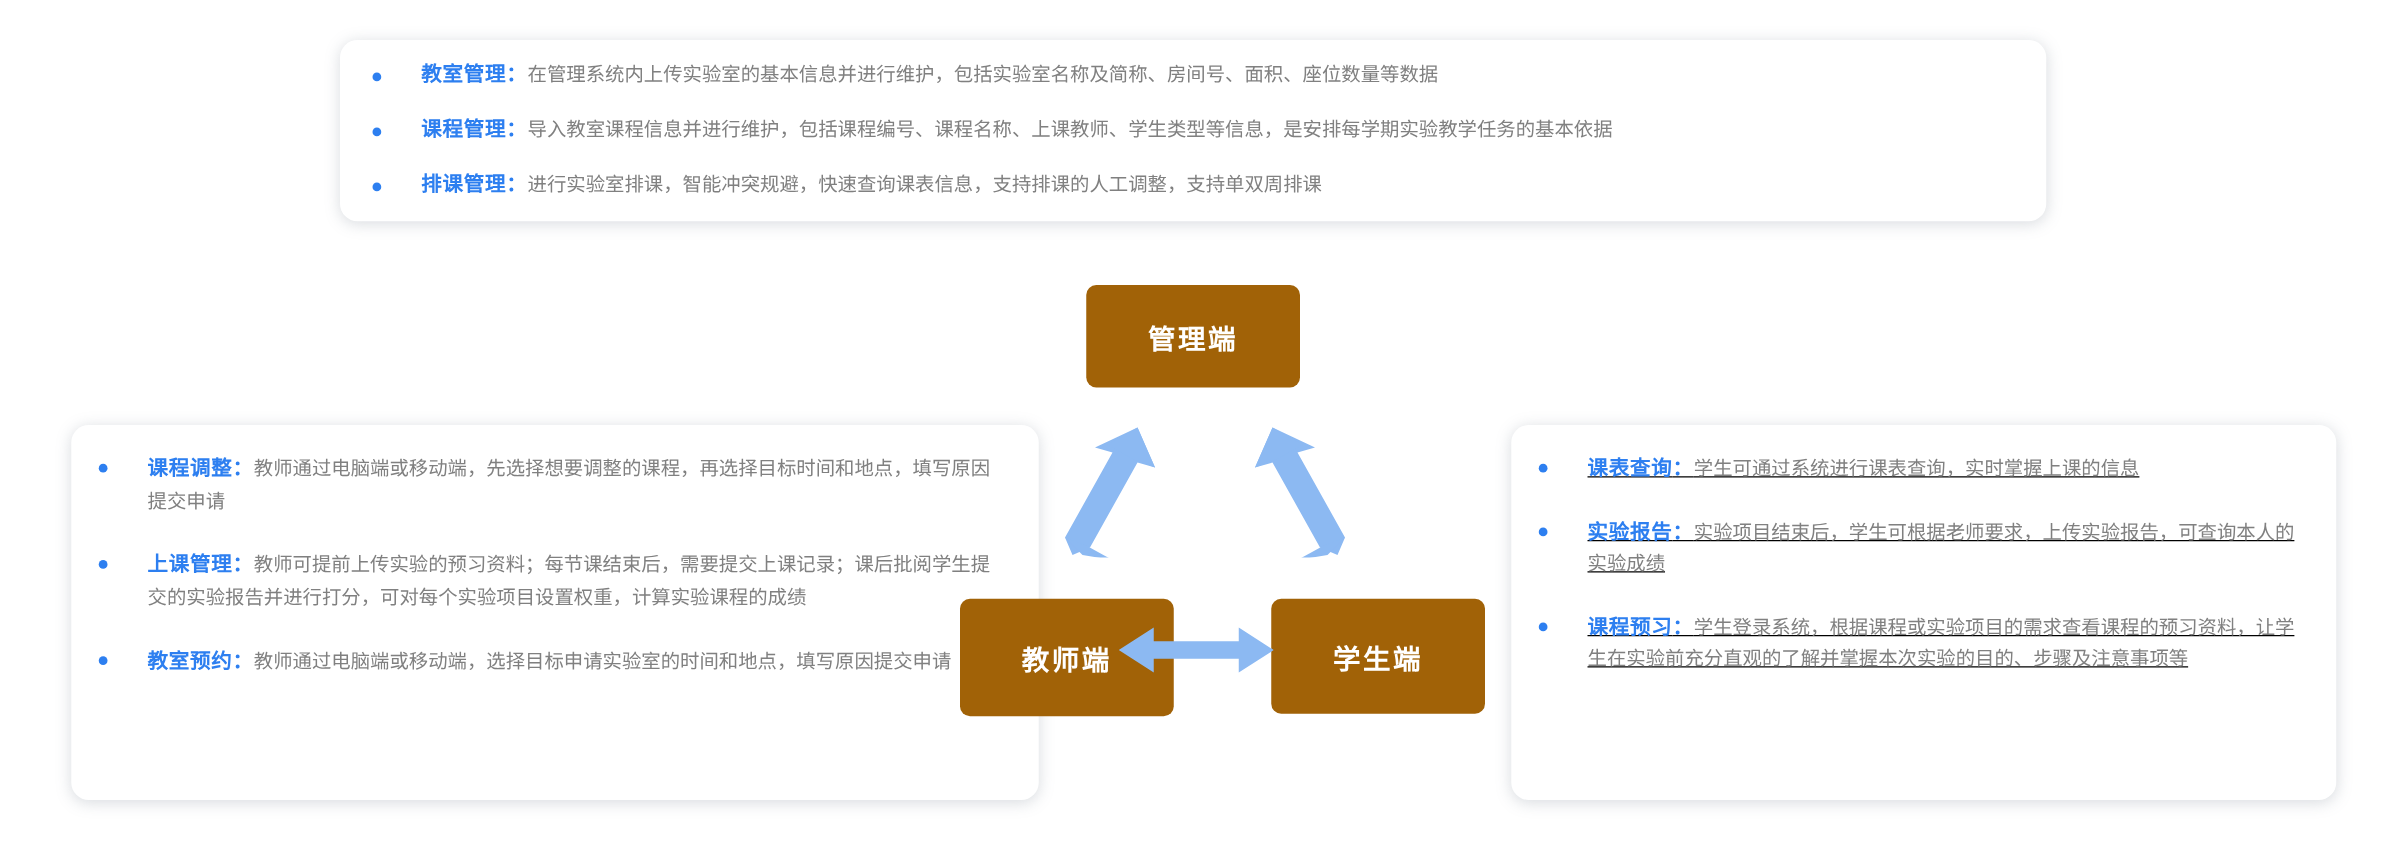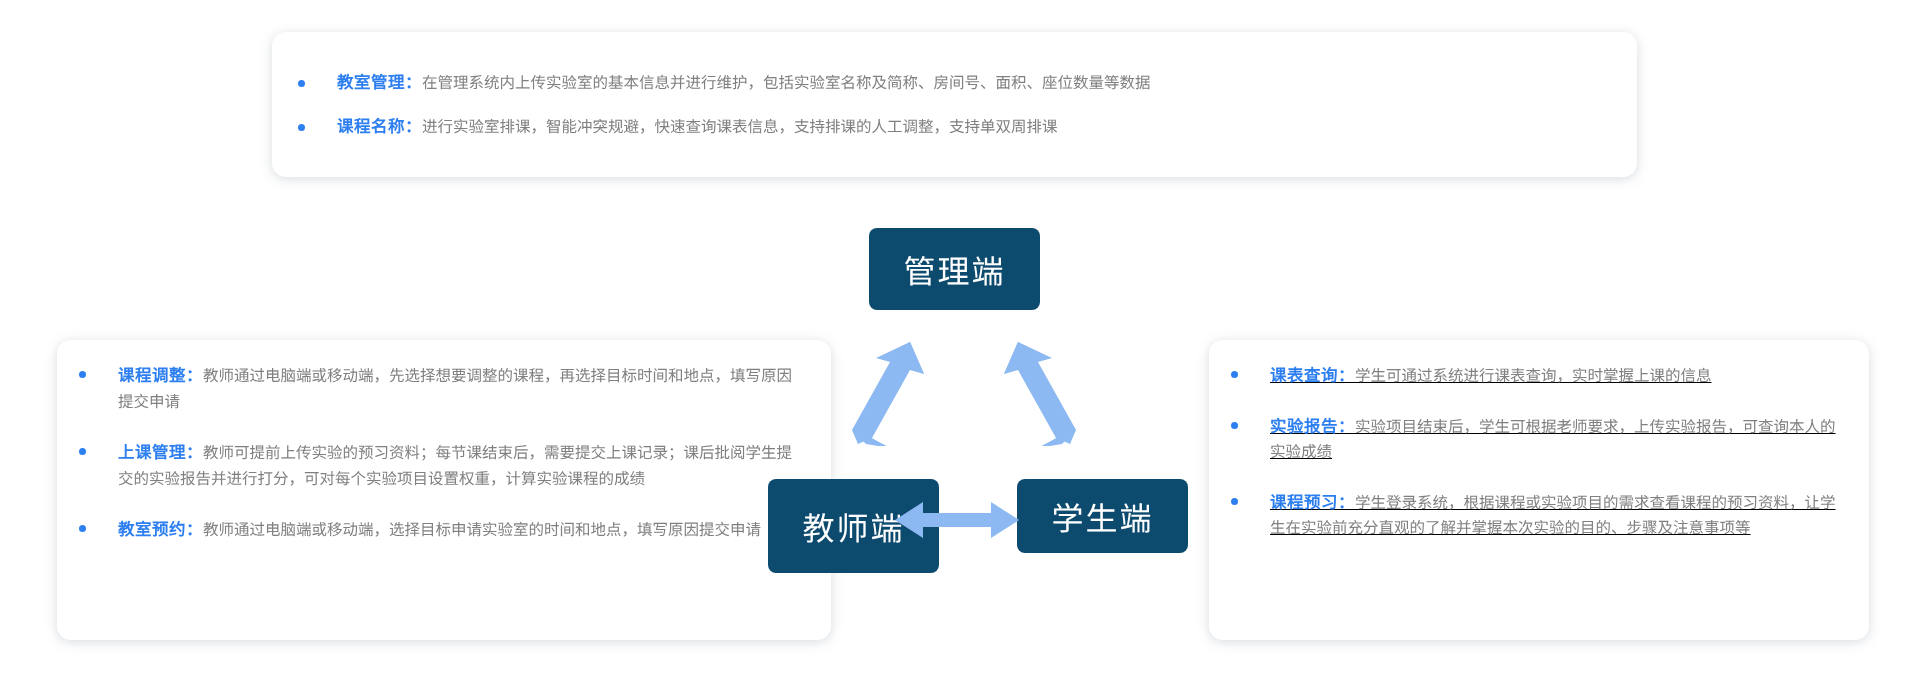--- a/index.html
+++ b/index.html
@@ -94,25 +94,25 @@
   .term {
     color: #2d7ff0;
     font-weight: bold;
     font-size: 16.5px;
     letter-spacing: 0.5px;
   }
 
   
   .node {
     position: absolute;
-    background: #0c4a6e;
+    background: #a16207;
     border-radius: 8px;
     color: #ffffff;
-    font-size: 32px;
-    font-weight: normal;
+    font-size: 22px;
+    font-weight: bold;
     letter-spacing: 2px;
     display: flex;
     align-items: center;
     justify-content: center;
     box-sizing: border-box;
   }
 
   .node-admin {
     left: 869px;
     top: 228px;
@@ -122,21 +122,21 @@
   .node-teacher {
     left: 768px;
     top: 479px;
     width: 171px;
     height: 94px;
   }
   .node-student {
     left: 1017px;
     top: 479px;
     width: 171px;
-    height: 74px;
+    height: 92px;
   }
 
   
   .arrow {
     position: absolute;
   }
   .arrow-left-diag  { left: 848px; top: 340px; }
   .arrow-right-diag { left: 1000px; top: 340px; }
   .arrow-horizontal { left: 895px; top: 498px; }
 </style>
@@ -145,21 +145,25 @@
 
 <div class="stage">
 
   <div class="card card-top">
     <div class="bullet-row">
       <span class="dot"></span>
       <span class="bullet-text"><span class="term">教室管理</span><span class="term colon">：</span><span>在管理系统内上传实验室的基本信息并进行维护，包括实验室名称及简称、房间号、面积、座位数量等数据</span></span>
     </div>
     <div class="bullet-row">
       <span class="dot"></span>
-      <span class="bullet-text"><span class="term">课程名称</span><span class="term colon">：</span><span>进行实验室排课，智能冲突规避，快速查询课表信息，支持排课的人工调整，支持单双周排课</span></span>
+      <span class="bullet-text"><span class="term">课程管理</span><span class="term colon">：</span><span>导入教室课程信息并进行维护，包括课程编号、课程名称、上课教师、学生类型等信息，是安排每学期实验教学任务的基本依据</span></span>
+    </div>
+    <div class="bullet-row">
+      <span class="dot"></span>
+      <span class="bullet-text"><span class="term">排课管理</span><span class="term colon">：</span><span>进行实验室排课，智能冲突规避，快速查询课表信息，支持排课的人工调整，支持单双周排课</span></span>
     </div>
   </div>
 
   <div class="card card-left">
     <div class="bullet-row">
       <span class="dot"></span>
       <span class="bullet-text"><span class="term">课程调整</span><span class="term colon">：</span><span>教师通过电脑端或移动端，先选择想要调整的课程，再选择目标时间和地点，填写原因提交申请</span></span>
     </div>
     <div class="bullet-row">
       <span class="dot"></span>

